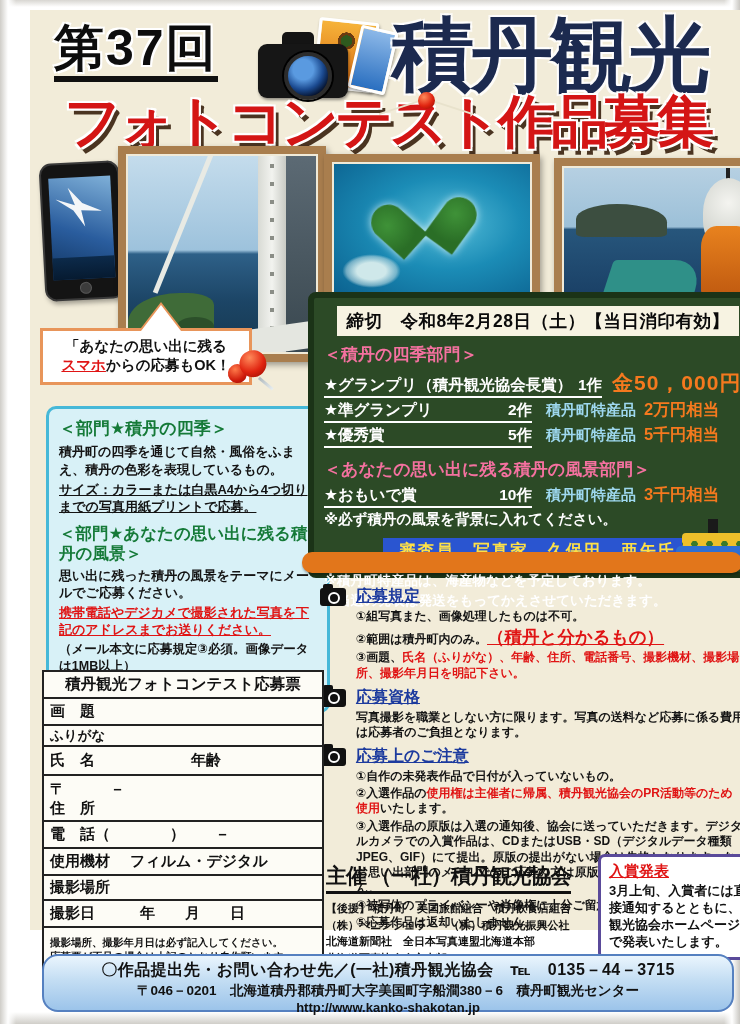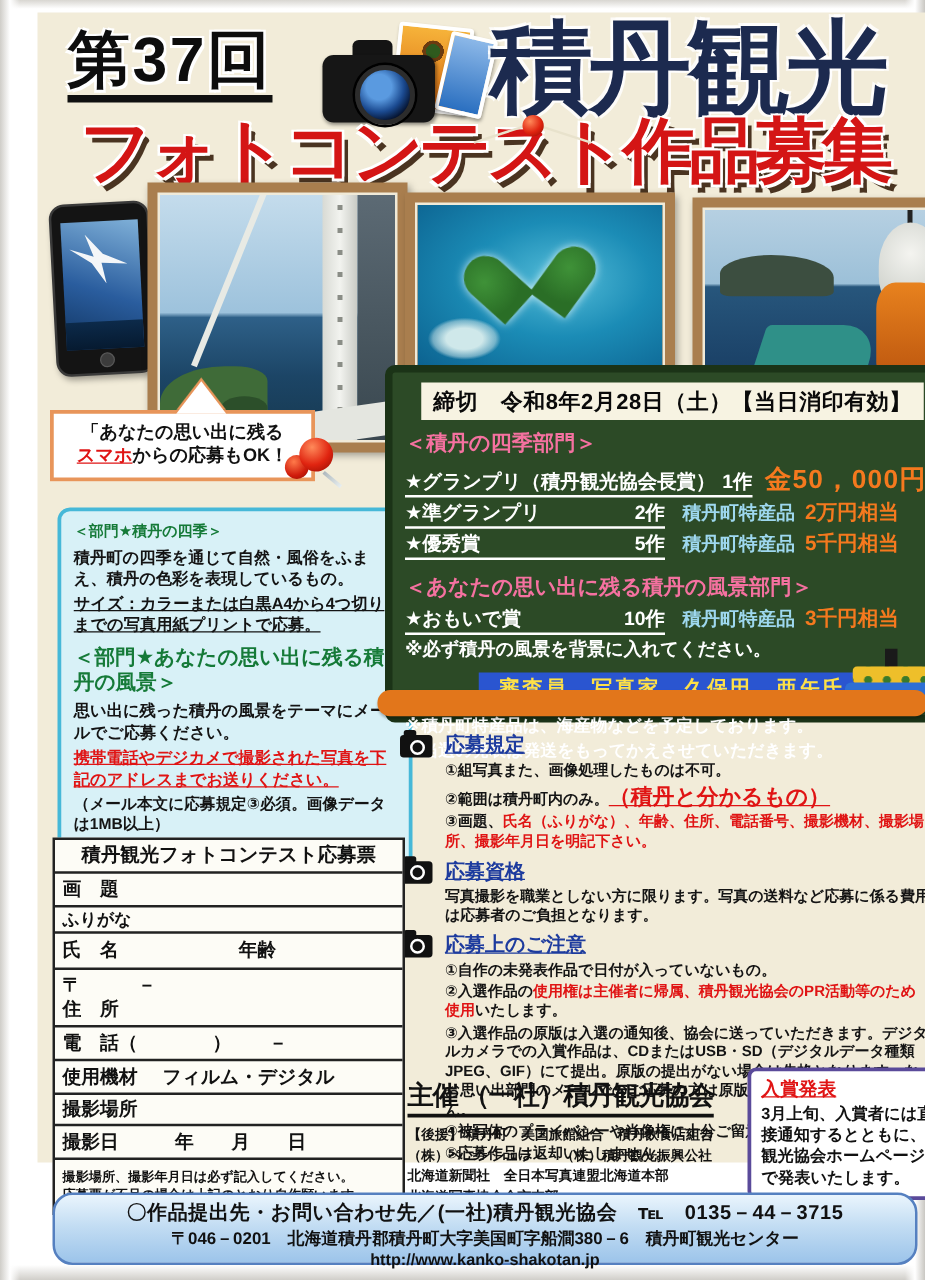--- a/index.html
+++ b/index.html
@@ -82,21 +82,21 @@
   .red-ul{color:#e01414;text-decoration:underline;}
 
   .pushpin{position:absolute;left:198px;top:340px;width:46px;height:48px;transform:rotate(8deg);}
   .pushpin .b1{position:absolute;left:10px;top:0;width:27px;height:27px;border-radius:50%;background:radial-gradient(circle at 35% 30%,#ff8a5a,#e02410 55%,#8f0a00);}
   .pushpin .b2{position:absolute;left:0;top:16px;width:19px;height:19px;border-radius:50%;background:radial-gradient(circle at 35% 30%,#ff7a4a,#d01c0c 60%,#8f0a00);}
   .pushpin .needle{position:absolute;left:30px;top:30px;width:18px;height:3px;background:linear-gradient(90deg,#aeb8bd,#e8eef0);transform:rotate(32deg);}
 
   
   .catbox{position:absolute;left:16px;top:396px;width:258px;background:#d8f1f7;border:3px solid #46b8d8;border-radius:10px;padding:8px 10px 9px;font-size:13px;font-weight:bold;color:#141414;line-height:1.32;}
   .catbox p{margin:3px 0;}
-  .cat-h{color:#157a38;font-size:12px;font-weight:900;margin:1px 0 3px;}
+  .cat-h{color:#157a38;font-size:17px;font-weight:900;margin:1px 0 3px;}
   .cat-h.small{font-size:16.5px;margin-top:9px;line-height:1.2;}
   .ul{text-decoration:underline;}
   .redtxt{color:#e01414;}
   .paren{font-size:12.5px;}
   .addr{font-size:14.5px;margin-top:6px;}
   .addr .lbl{margin-right:10px;font-size:15.5px;}
 
   
   .board{position:absolute;left:278px;top:282px;width:428px;height:262px;background:#2c4a26;border:6px solid #1b3317;border-radius:8px;padding:6px 10px;}
   .deadline{background:#f7f3e2;color:#0a0a0a;font-weight:bold;font-size:17.5px;padding:3px 10px;width:fit-content;margin:2px auto 7px;letter-spacing:.5px;}

